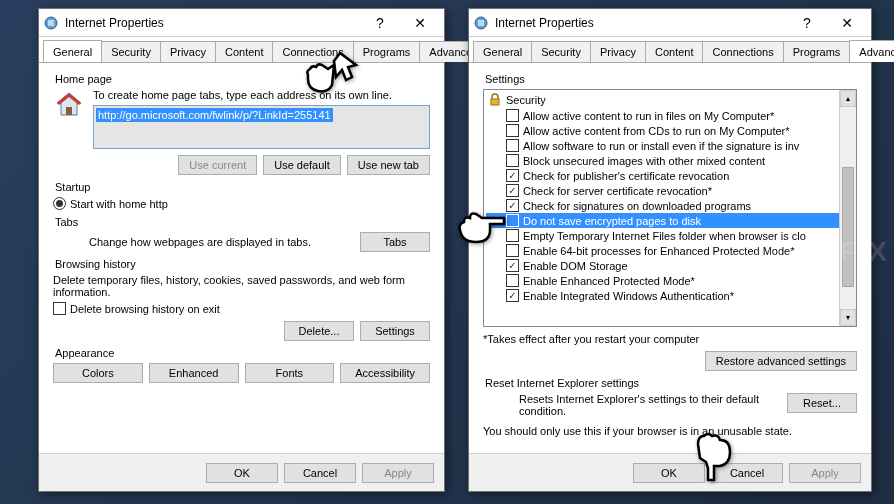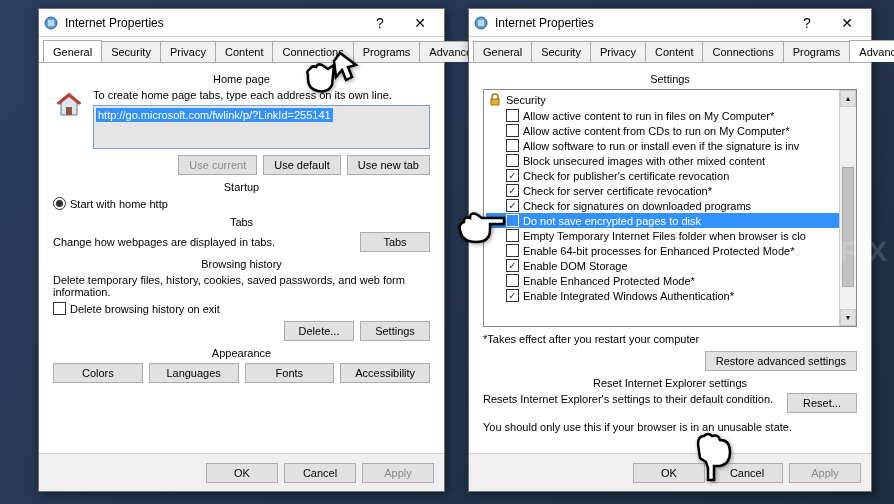--- a/index.html
+++ b/index.html
@@ -10,37 +10,37 @@
 .dialog.right { left: 468px; top: 8px; width: 404px; height: 484px; }
 .titlebar { height: 28px; background: #fff; border-bottom: 1px solid #d0d0d0; display: flex; align-items: center; padding: 0 4px; }
 .titlebar-icon { width: 16px; height: 16px; margin-right: 6px; }
 .titlebar-text { flex: 1; font-size: 12px; }
 .titlebar-btns { display: flex; gap: 0; }
 .titlebar-btn { width: 40px; height: 24px; display: flex; align-items: center; justify-content: center; font-size: 14px; }
 .tabs { display: flex; padding: 4px 4px 0 4px; background: #fff; border-bottom: 1px solid #aaa; }
 .tab { padding: 4px 9px; border: 1px solid #aaa; border-bottom: none; margin-right: -1px; background: #f0f0f0; cursor: pointer; position: relative; }
 .tab.active { background: #fff; z-index: 1; padding-top: 5px; margin-top: -1px; }
 .body { padding: 10px 14px 8px 14px; height: calc(100% - 28px - 26px - 38px); overflow: hidden; }
-legend, .grp-title { font-size: 11px; padding: 0 2px; color: #000; text-align: center; }
+legend, .grp-title { font-size: 11px; padding: 0 2px; color: #000; }
 .grp { margin-bottom: 6px; }
 .grp-title { margin-bottom: 4px; }
 .hp-row { display: flex; align-items: flex-start; gap: 8px; }
 .house-icon { width: 32px; height: 32px; flex-shrink: 0; }
 .hp-text { font-size: 11px; margin-bottom: 4px; }
 .url-box { border: 1px solid #7a9fd4; background: #e5e5e5; padding: 2px; width: 100%; height: 44px; }
 .url-sel { background: #3390ff; color: #fff; padding: 1px 2px; display: inline-block; }
 .btn-row { display: flex; gap: 6px; justify-content: flex-end; margin-top: 6px; align-items: flex-end; }
 .btn { border: 1px solid #adadad; background: #e1e1e1; padding: 3px 10px; min-width: 70px; text-align: center; cursor: pointer; }
 .btn.disabled { color: #888; }
 .radio-row, .check-row { display: flex; align-items: center; gap: 4px; margin: 2px 0; }
 .radio, .check { width: 13px; height: 13px; border: 1px solid #333; border-radius: 50%; display: inline-flex; align-items: center; justify-content: center; flex-shrink: 0; }
 .radio.checked::after { content: ''; width: 7px; height: 7px; background: #333; border-radius: 50%; }
 .check { border-radius: 0; }
 .check.checked::after { content: '✓'; font-size: 10px; line-height: 1; color: #333; }
-.tabs-row { display: flex; align-items: center; justify-content: space-between; }
+.tabs-row { display: flex; align-items: center; justify-content: space-between; margin-left: 36px; }
 .settings-tree { border: 1px solid #828790; background: #fff; height: 238px; overflow-y: auto; padding: 2px; position: relative; }
 .tree-hdr { display: flex; align-items: center; gap: 4px; padding: 1px 2px; }
 .lock-icon { width: 14px; height: 14px; }
 .tree-item { display: flex; align-items: center; gap: 4px; padding: 1px 2px 1px 20px; }
 .tree-item.sel { background: #3390ff; color: #fff; }
 .tree-item.sel .check { border-color: #fff; }
 .note { font-size: 11px; margin: 6px 0; }
 .footer { position: absolute; bottom: 0; left: 0; right: 0; height: 38px; border-top: 1px solid #d0d0d0; background: #f0f0f0; display: flex; align-items: center; justify-content: flex-end; gap: 6px; padding: 0 10px; }
 .footer .btn { min-width: 72px; }
 .appearance-row { display: flex; gap: 6px; justify-content: space-between; }
@@ -130,21 +130,21 @@
       <div class="btn-row">
         <div class="btn">Delete...</div>
         <div class="btn">Settings</div>
       </div>
     </div>
 
     <div class="grp">
       <div class="grp-title">Appearance</div>
       <div class="appearance-row">
         <div class="btn">Colors</div>
-        <div class="btn">Languages</div>
+        <div class="btn">Enhanced</div>
         <div class="btn">Fonts</div>
         <div class="btn">Accessibility</div>
       </div>
     </div>
   </div>
   <div class="footer">
     <div class="btn">OK</div>
     <div class="btn">Cancel</div>
     <div class="btn disabled">Apply</div>
   </div>

